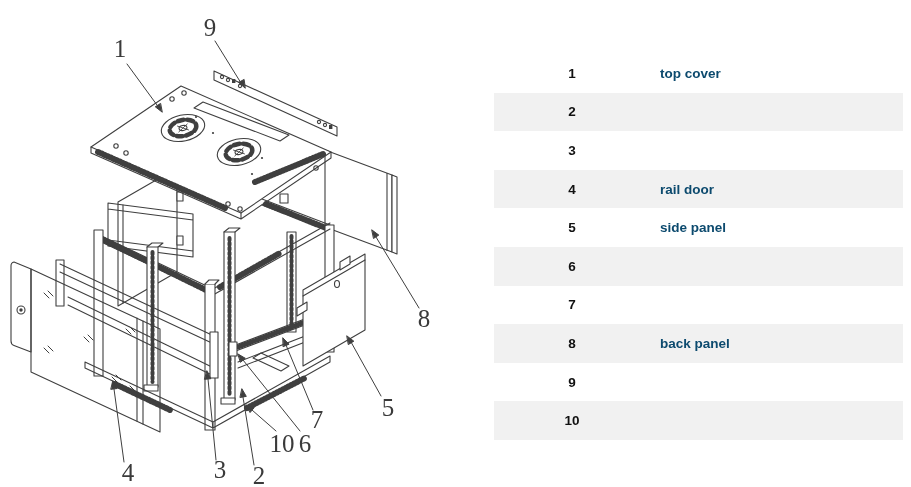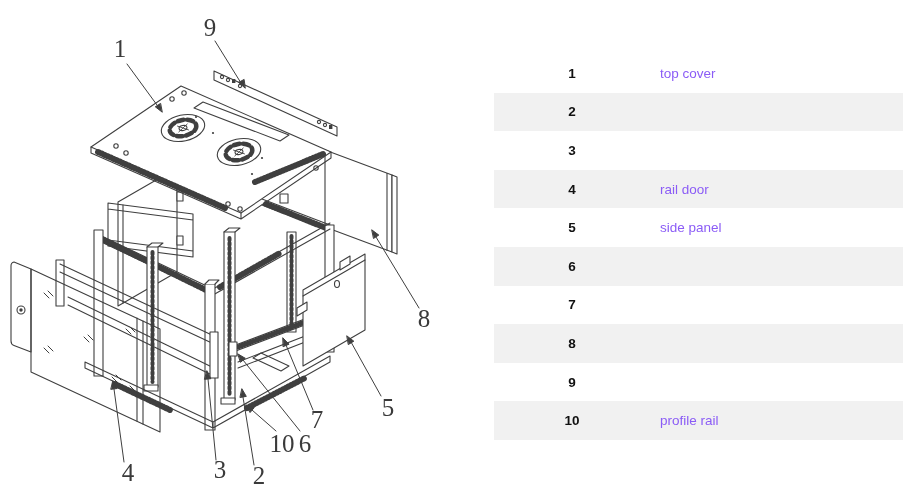--- a/index.html
+++ b/index.html
@@ -3,21 +3,21 @@
 <meta charset="utf-8">
 <style>
   html,body{margin:0;padding:0;background:#fff;}
   .stage{position:relative;width:911px;height:487px;background:#fff;overflow:hidden;
          font-family:"Liberation Sans",sans-serif;}
   .diagram-svg{position:absolute;left:0;top:0;}
   .parts-table{position:absolute;left:494px;top:54px;width:409px;}
   .prow{display:flex;align-items:center;height:38.6px;}
   .prow:nth-child(even){background:#f1f1f1;}
   .pnum{width:156px;text-align:center;font-weight:bold;font-size:13.5px;color:#111;}
-  .plabel{flex:1;font-weight:normal;font-size:13.5px;color:#8b5cf6;padding-left:10px;}
+  .plabel{flex:1;font-weight:bold;font-size:13.5px;color:#0c4a6e;padding-left:10px;}
   .callout-text{font-family:"Liberation Serif","DejaVu Serif",serif;font-size:25px;fill:#3a3a3a;}
 </style>
 </head>
 <body>
 
 <div class="stage">
 
   <svg class="diagram-svg" width="490" height="487" viewBox="0 0 490 487">
     <g stroke="#3f3f3f" fill="none" stroke-width="1.1" stroke-linecap="round" stroke-linejoin="round">
 
@@ -211,22 +211,22 @@
       <span class="plabel">side panel</span>
     </div>
     <div class="prow">
       <span class="pnum">6</span>
     </div>
     <div class="prow">
       <span class="pnum">7</span>
     </div>
     <div class="prow">
       <span class="pnum">8</span>
+      <span class="plabel">back panel</span>
     </div>
     <div class="prow">
       <span class="pnum">9</span>
     </div>
     <div class="prow">
       <span class="pnum">10</span>
-      <span class="plabel">profile rail</span>
     </div>
   </div>
 </div>
 
 </body></html>

